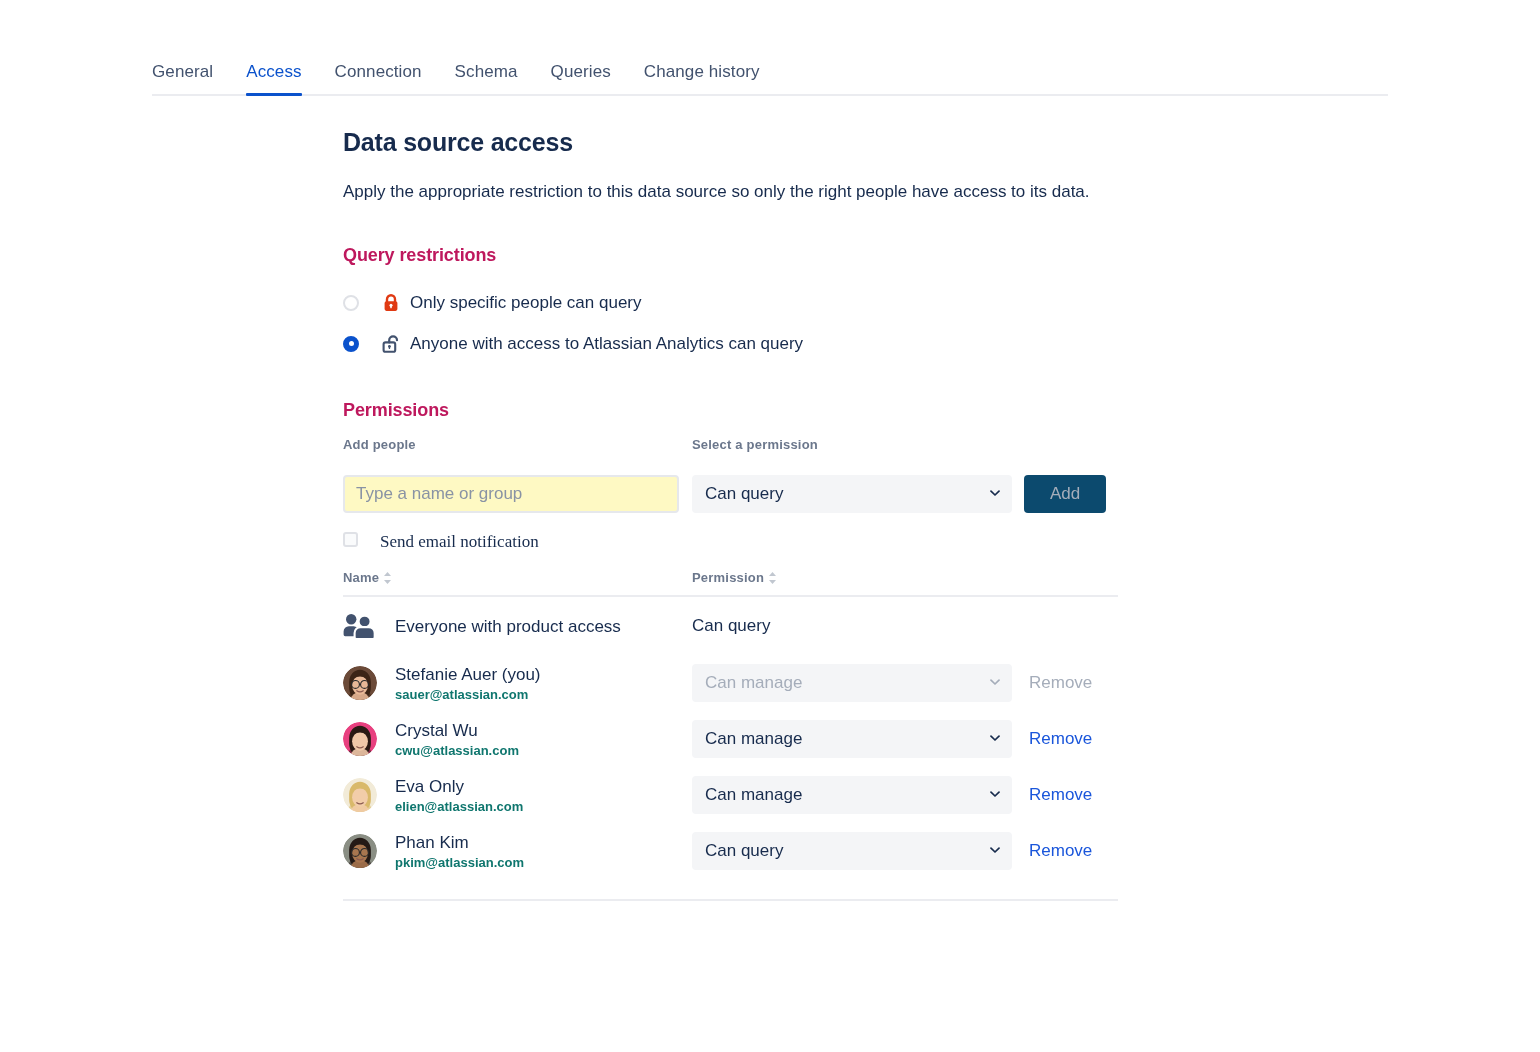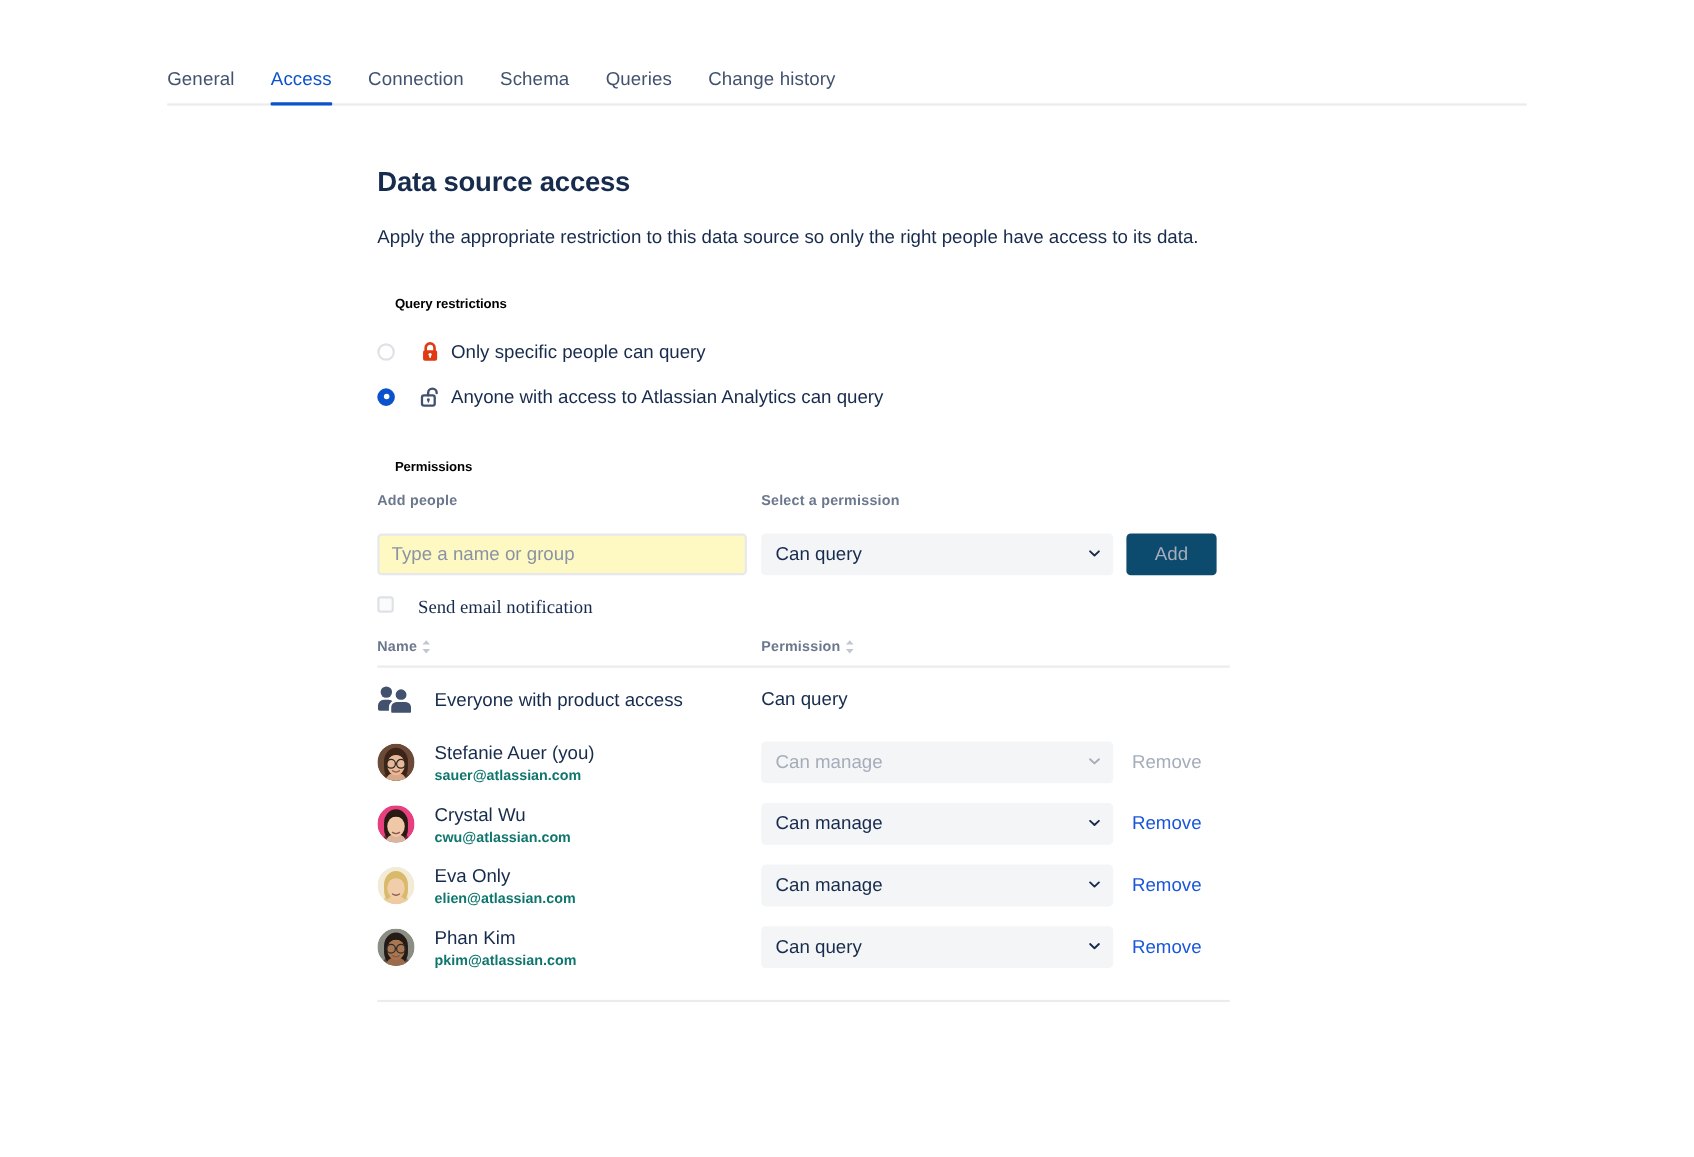--- a/index.html
+++ b/index.html
@@ -30,33 +30,33 @@
   }
   .tab:last-child { margin-right: 0; }
   .tab.active { color: #0B52CC; font-weight: 400; }
   .tab.active::after {
     content: "";
     position: absolute; left: 0; right: 0; bottom: -2px;
     height: 3px; background: #0B52CC; border-radius: 1px;
   }
 
   
-  .content { position: absolute; left: 343px; top: 152px; width: 775px; }
+  .content { position: absolute; left: 343px; top: 128px; width: 775px; }
 
   .h1 {
     font-size: 25px; font-weight: 600; color: #172B4D;
     letter-spacing: -0.2px; margin: 0 0 22px 0;
   }
   .intro {
     font-size: 17px; color: #172B4D; line-height: 26px;
     max-width: 760px; margin: 0;
   }
   .h2 {
-    font-size: 12px; font-weight: 700; color: #000000;
-    margin: 16px; letter-spacing: -0.1px;
+    font-size: 18px; font-weight: 700; color: #be185d;
+    margin: 0; letter-spacing: -0.1px;
   }
 
   
   .radio-group { margin-top: 16px; }
   .radio-row {
     display: flex; align-items: center;
     height: 41px; cursor: pointer;
   }
   .radio {
     width: 16px; height: 16px; border-radius: 50%;

